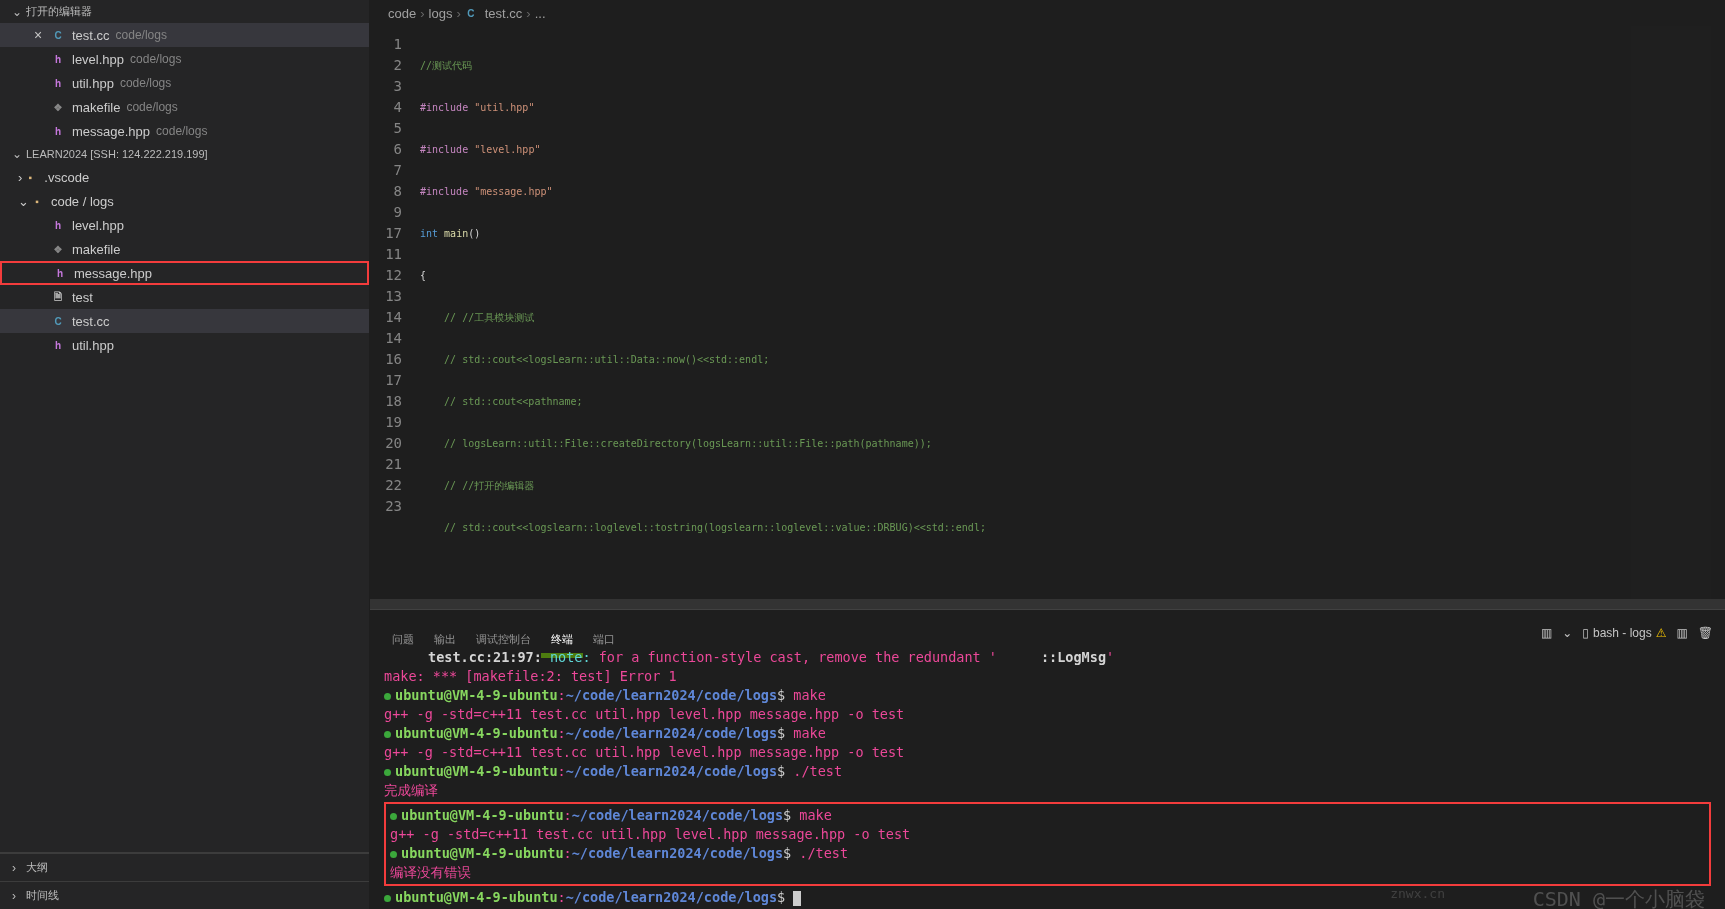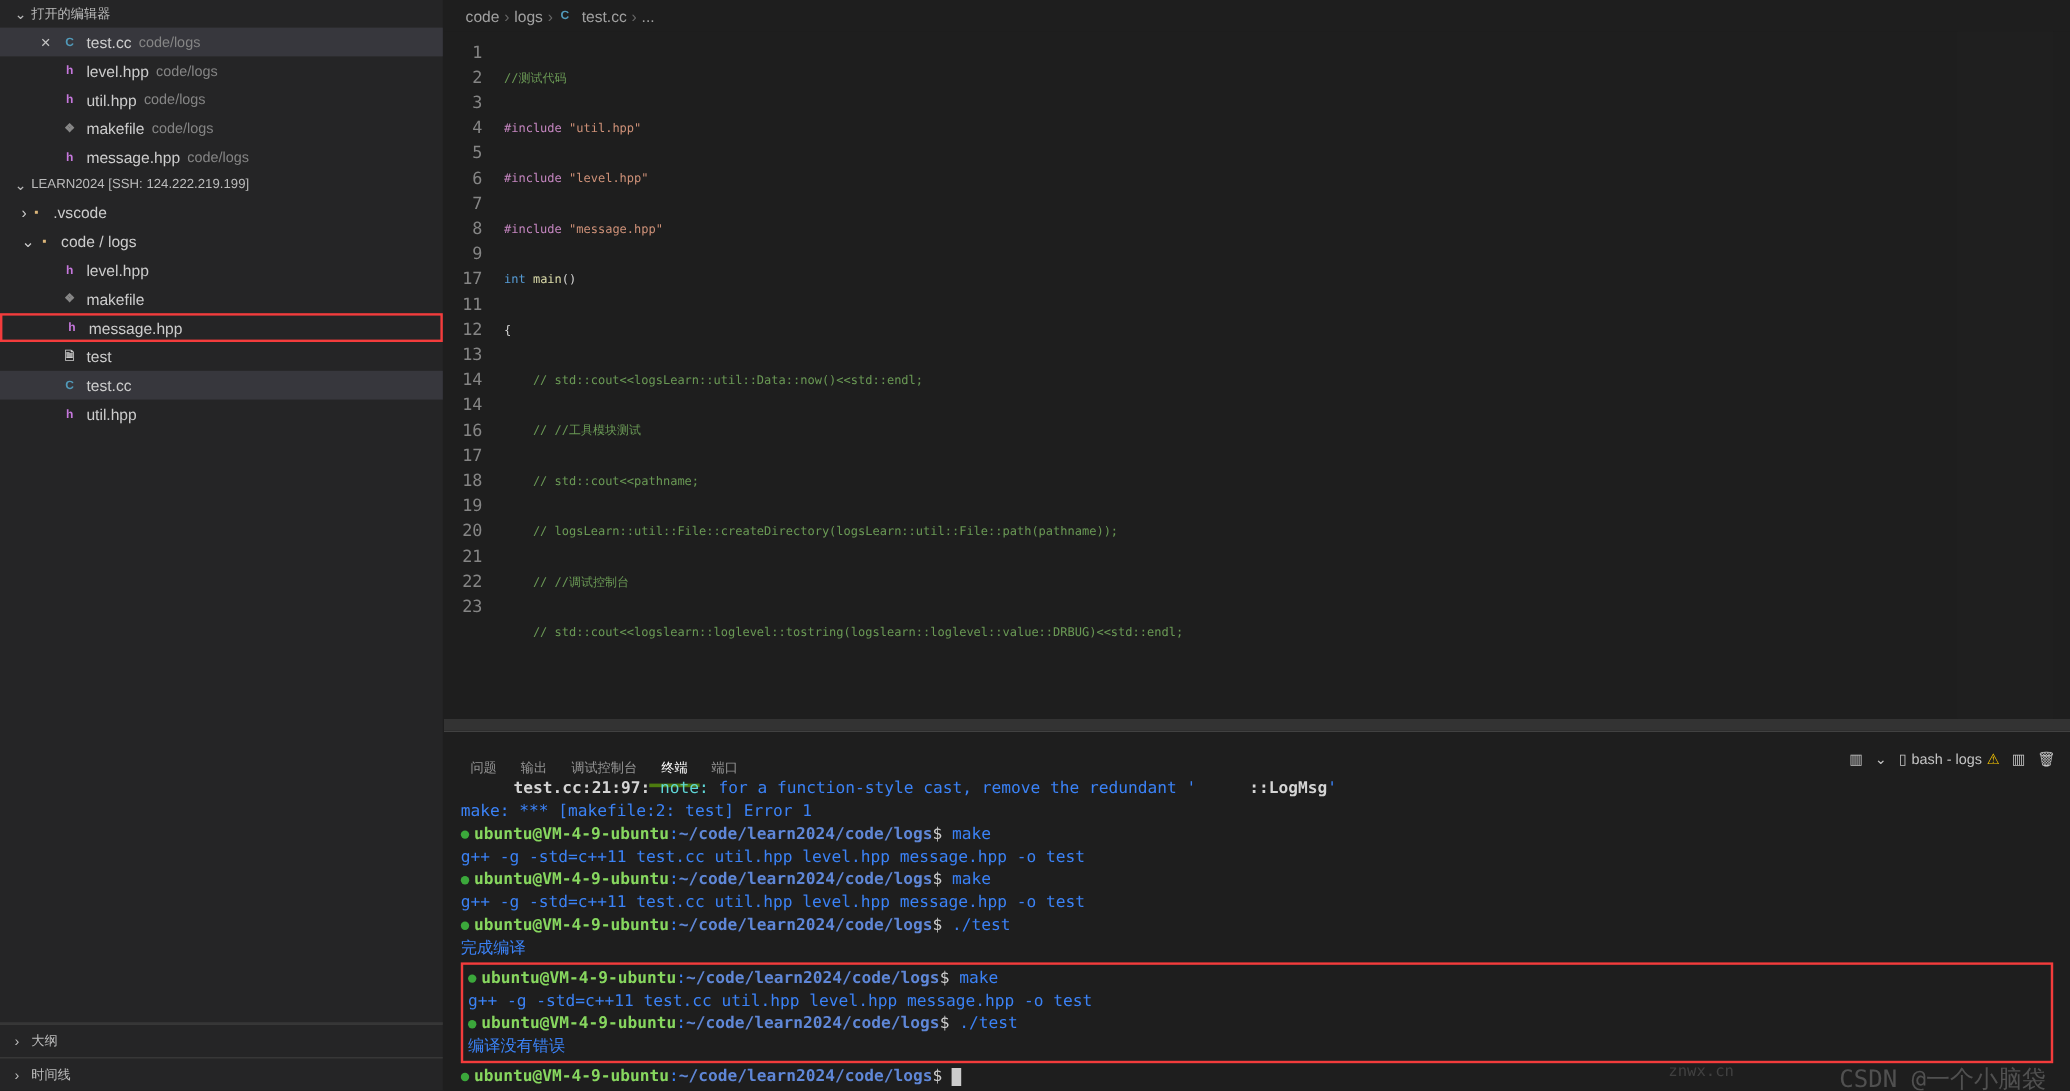--- a/index.html
+++ b/index.html
@@ -55,30 +55,30 @@
 .pn { color: #d4d4d4; }
 .pr { color: #c586c0; }
 
 
 .minimap { position: absolute; right: 14px; top: 0; width: 80px; height: 100%; background: rgba(50,50,50,0.1); }
 
 
 .panel { height: 300px; background: #1e1e1e; border-top: 1px solid #414141; display: flex; flex-direction: column; }
 .panel-tabs { display: flex; align-items: flex-start; padding: 16px 12px; height: 32px; font-size: 11px; }
 .panel-tab { padding: 6px 10px; color: #969696; cursor: pointer; }
-.panel-tab.active { color: #ffffff; border-bottom: 3px solid #4d7c0f; }
+.panel-tab.active { color: #ffffff; border-bottom: 5px solid #4d7c0f; }
 .panel-actions { margin-left: auto; display: flex; align-items: center; gap: 10px; color: #c5c5c5; font-size: 12px; }
 .panel-actions .bash { display: inline-flex; align-items: center; gap: 4px; }
 .warning-ic { color: #fc0; }
 
 .terminal { flex: 1; padding: 6px 14px; font-family: Consolas, monospace; font-size: 13.5px; line-height: 19px; overflow: hidden; position: relative; }
 .term-line { white-space: pre; }
 .t-loc { color: #d4d4d4; font-weight: bold; margin-left: 44px; }
 .t-note { color: #5fd7d7; }
-.t-txt { color: #3b82f6; }
+.t-txt { color: #ec4899; }
 .t-user { color: #87d75f; font-weight: bold; }
 .t-path { color: #5f87d7; font-weight: bold; }
 .t-dollar { color: #cccccc; }
 .dot { display: inline-block; width: 7px; height: 7px; border-radius: 50%; background: #3ba83b; margin-right: 4px; vertical-align: middle; }
 .red-box { border: 2px solid #f33c3c; padding: 2px 4px; margin: 2px 0; }
 
 .watermark { position: absolute; bottom: 0; right: 20px; color: rgba(200,200,200,0.3); font-size: 20px; pointer-events: none; }
 .watermark2 { position: absolute; bottom: 6px; right: 280px; color: rgba(200,200,200,0.2); font-size: 13px; pointer-events: none; }
 
 .scrollbar-h { height: 10px; background: #333; }
@@ -217,25 +217,25 @@
           <div>22</div>
           <div>23</div>
       </div>
       <div class="code-area">
 <div><span class="cm">//测试代码</span></div>
 <div><span class="pr">#include</span> <span class="st">"util.hpp"</span></div>
 <div><span class="pr">#include</span> <span class="st">"level.hpp"</span></div>
 <div><span class="pr">#include</span> <span class="st">"message.hpp"</span></div>
 <div><span class="kw">int</span> <span class="fn">main</span><span class="pn">()</span></div>
 <div><span class="pn">{</span></div>
+<div><span class="cm">    // //工具模块测试</span></div>
 <div><span class="cm">    // std::cout&lt;&lt;logsLearn::util::Data::now()&lt;&lt;std::endl;</span></div>
-<div><span class="cm">    // //工具模块测试</span></div>
 <div><span class="cm">    // std::cout&lt;&lt;pathname;</span></div>
 <div><span class="cm">    // logsLearn::util::File::createDirectory(logsLearn::util::File::path(pathname));</span></div>
-<div><span class="cm">    // //调试控制台</span></div>
+<div><span class="cm">    // //打开的编辑器</span></div>
 <div><span class="cm">    // std::cout&lt;&lt;logslearn::loglevel::tostring(logslearn::loglevel::value::DRBUG)&lt;&lt;std::endl;</span></div>
 
 
 
 
 
 
 
 
 

